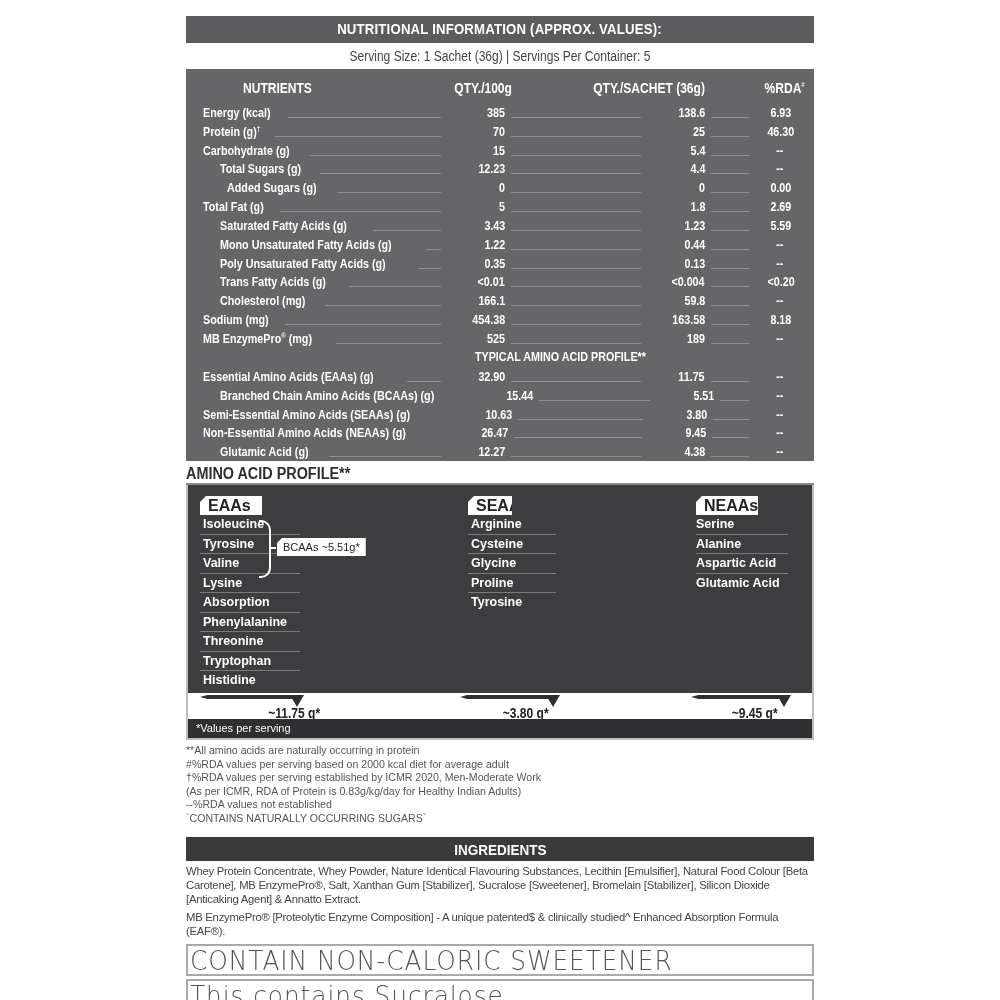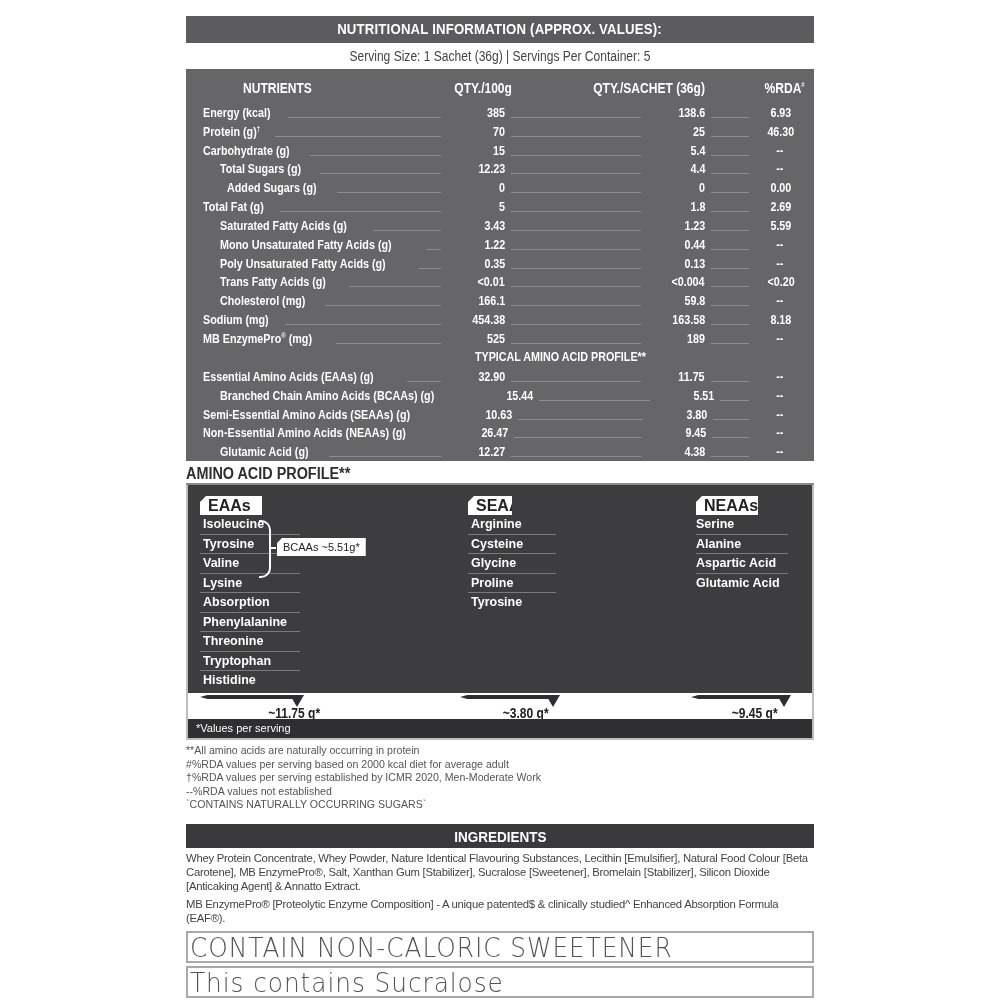--- a/index.html
+++ b/index.html
@@ -406,20 +406,21 @@
     <div class="total" style="left:311px;"><span>~3.80 g*</span></div>
     <div class="total" style="left:540px;"><span>~9.45 g*</span></div>
 
     <div class="aa-foot">*Values per serving</div>
   </div>
 
   <div class="notes">
     <div><span>**All amino acids are naturally occurring in protein</span></div>
     <div><span>#%RDA values per serving based on 2000 kcal diet for average adult</span></div>
     <div><span>†%RDA values per serving established by ICMR 2020, Men-Moderate Work</span></div>
+    <div><span>(As per ICMR, RDA of Protein is 0.83g/kg/day for Healthy Indian Adults)</span></div>
     <div><span>--%RDA values not established</span></div>
     <div><span>`CONTAINS NATURALLY OCCURRING SUGARS`</span></div>
   </div>
 
   <div class="ing-bar">
     <span>INGREDIENTS</span>
   </div>
   <div class="ing-text">
     <p>Whey Protein Concentrate, Whey Powder, Nature Identical Flavouring Substances, Lecithin [Emulsifier], Natural Food Colour [Beta Carotene], MB EnzymePro®, Salt, Xanthan Gum [Stabilizer], Sucralose [Sweetener], Bromelain [Stabilizer], Silicon Dioxide [Anticaking Agent] &amp; Annatto Extract.</p>
     <p class="second">MB EnzymePro® [Proteolytic Enzyme Composition] - A unique patented$ &amp; clinically studied^ Enhanced Absorption Formula (EAF®).</p>

